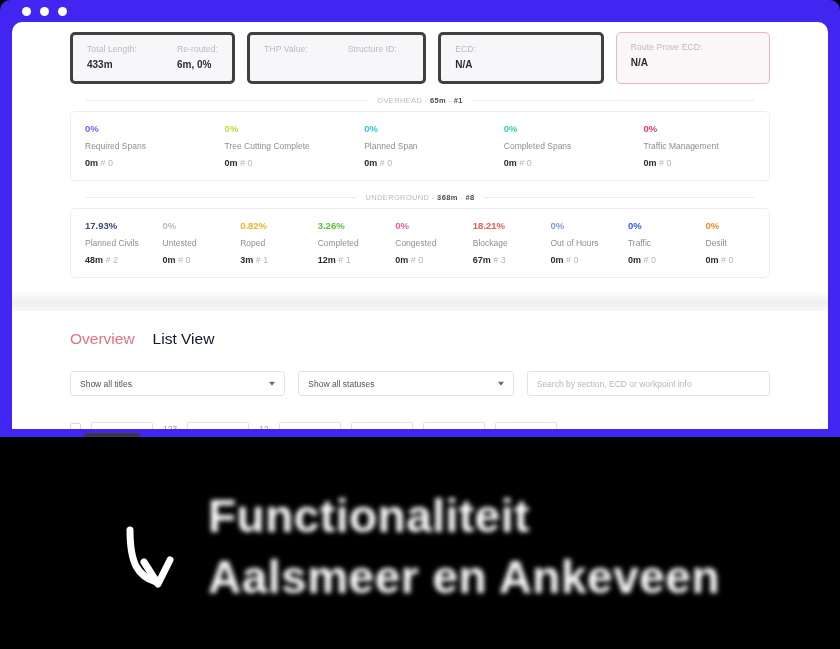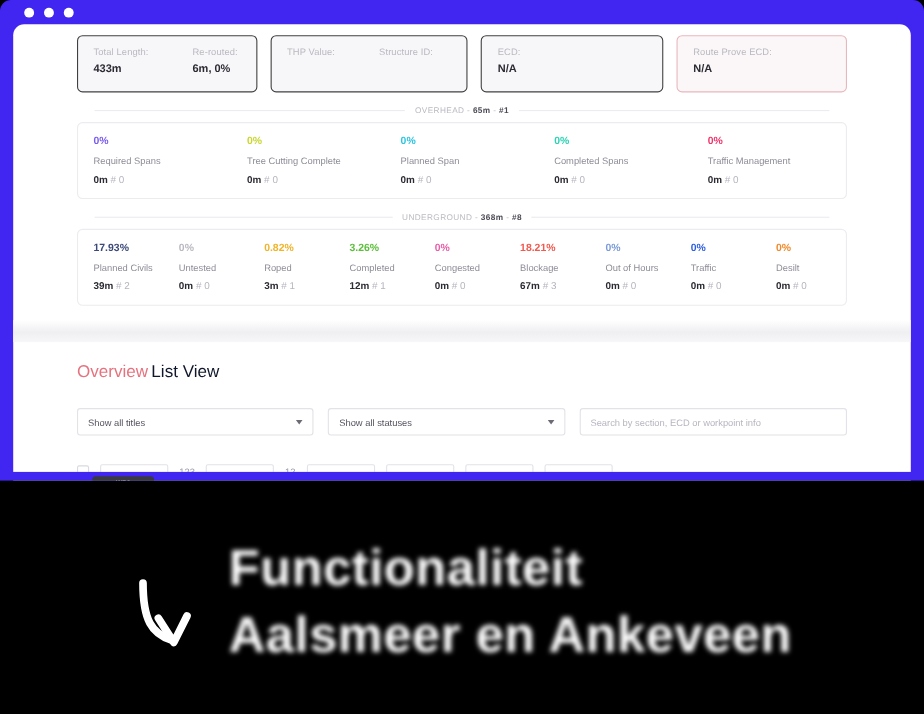--- a/index.html
+++ b/index.html
@@ -27,21 +27,21 @@
     overflow:hidden;
   }
 
   
   .summary-row {
     display:flex; gap:12px;
     padding:10px 58px 0 58px;
   }
   .sum-card {
     background:#f7f7f9;
-    border:1px solid #404040;
+    border:3px solid #404040;
     border-radius:5px;
     height:52px;
     display:flex;
     align-items:flex-start;
     padding:9px 14px 0 14px;
     gap:40px;
   }
   .sum-card.w1 { width:176px; }
   .sum-card.w2 { width:193px; }
   .sum-card.w3 { width:178px; }
@@ -83,21 +83,21 @@
   .stat-meta { font-size:9px; color:#b5b5bf; white-space:nowrap; }
   .stat-meta b { color:#2b2b33; font-weight:bold; }
 
   
   .band {
     margin-top:13px; height:20px;
     background:linear-gradient(180deg,#ffffff 0%,#efeff2 55%,#f7f7f9 100%);
   }
 
   
-  .tabs { display:flex; gap:3px; padding:19px 58px 0 58px; align-items:baseline; }
+  .tabs { display:flex; gap:18px; padding:19px 58px 0 58px; align-items:baseline; }
   .tab { font-size:15.5px; color:#0f172a; cursor:pointer; }
   .tab.active { color:#e5737f; }
 
   
   .filters { display:flex; gap:13px; padding:23px 58px 0 58px; }
   .select-box, .search-box {
     height:25px;
     border:1px solid #e2e2e8;
     border-radius:3px;
     background:#ffffff;
@@ -268,21 +268,21 @@
         <span> - </span><b>368m</b>
         <span> - </span><b>#8</b>
       </span>
       <span class="line"></span>
     </div>
 
     <div class="stats-panel" id="underground-panel">
         <div class="stat-cell">
           <span class="stat-pct" style="color: rgb(60, 74, 122);">17.93%</span>
           <span class="stat-name">Planned Civils</span>
-          <span class="stat-meta"><b>39m</b><span> # 2</span></span>
+          <span class="stat-meta"><b>48m</b><span> # 2</span></span>
         </div>
         <div class="stat-cell">
           <span class="stat-pct" style="color: rgb(185, 185, 194);">0%</span>
           <span class="stat-name">Untested</span>
           <span class="stat-meta"><b>0m</b><span> # 0</span></span>
         </div>
         <div class="stat-cell">
           <span class="stat-pct" style="color: rgb(240, 180, 41);">0.82%</span>
           <span class="stat-name">Roped</span>
           <span class="stat-meta"><b>3m</b><span> # 1</span></span>

